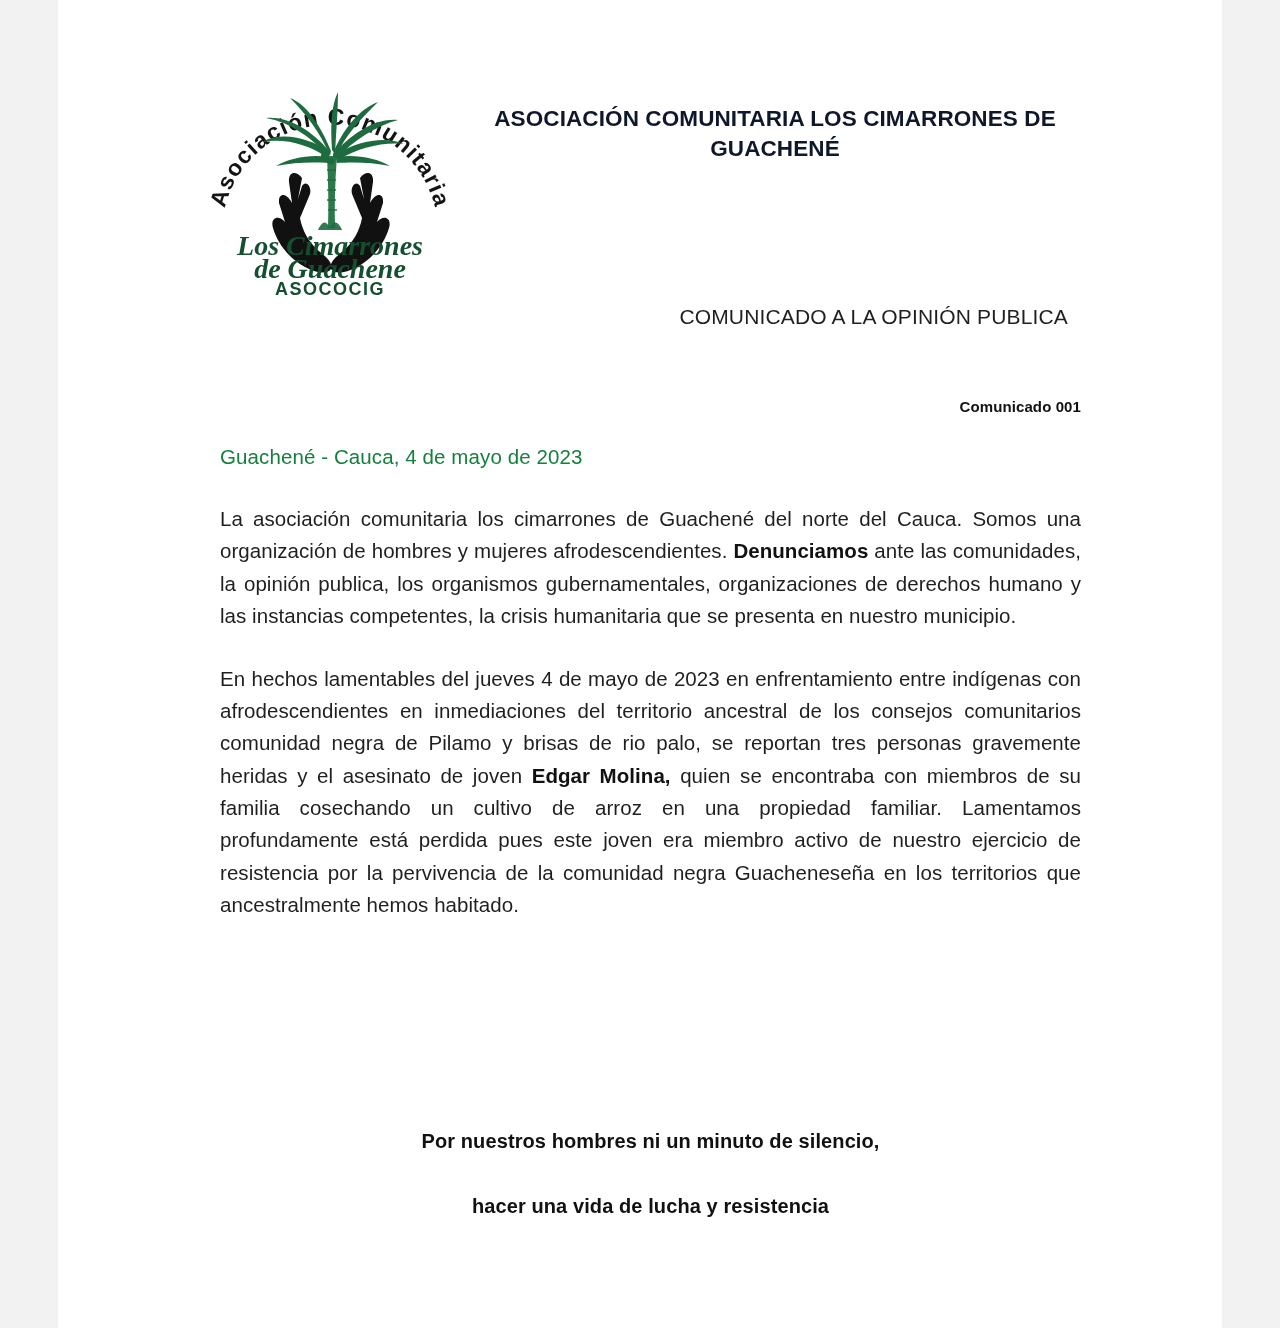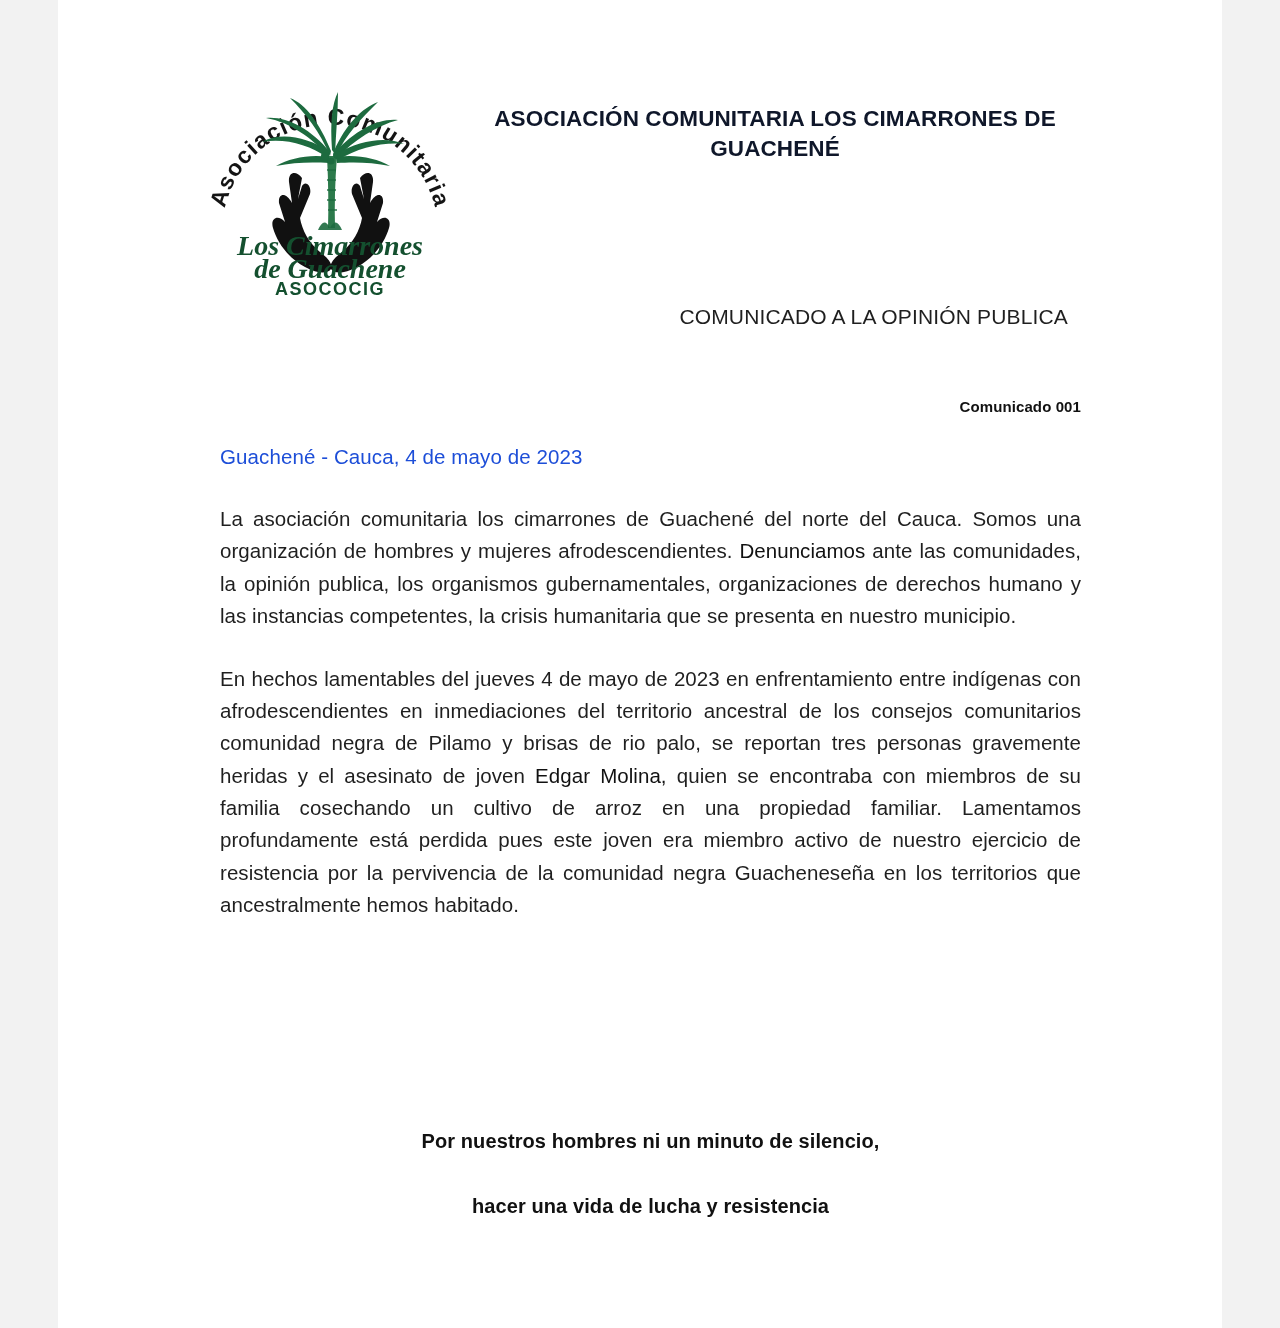--- a/index.html
+++ b/index.html
@@ -79,35 +79,35 @@
     font-size: 15px;
     font-weight: bold;
     color: #111111;
     margin: 0 0 30px 0;
     letter-spacing: 0.1px;
     text-align: right;
   }
 
   .dateline {
     font-size: 20.5px;
-    color: #1d4ed8;
+    color: #15803d;
     margin: 0 0 34px 0;
     letter-spacing: 0.1px;
   }
 
   .para {
     font-size: 20.5px;
     line-height: 1.58;
     color: #1f1f1f;
     text-align: justify;
     margin: 0 0 30px 0;
     letter-spacing: 0.05px;
   }
   .para:last-child { margin-bottom: 0; }
-  .para b { font-weight: normal; color: #111111; }
+  .para b { font-weight: bold; color: #111111; }
 
   
   .para.p1 { text-align: justify; }
   .para.p3 { text-align: left; }
 
   
   .closing {
     position: absolute;
     left: 162px;
     top: 1130px;

